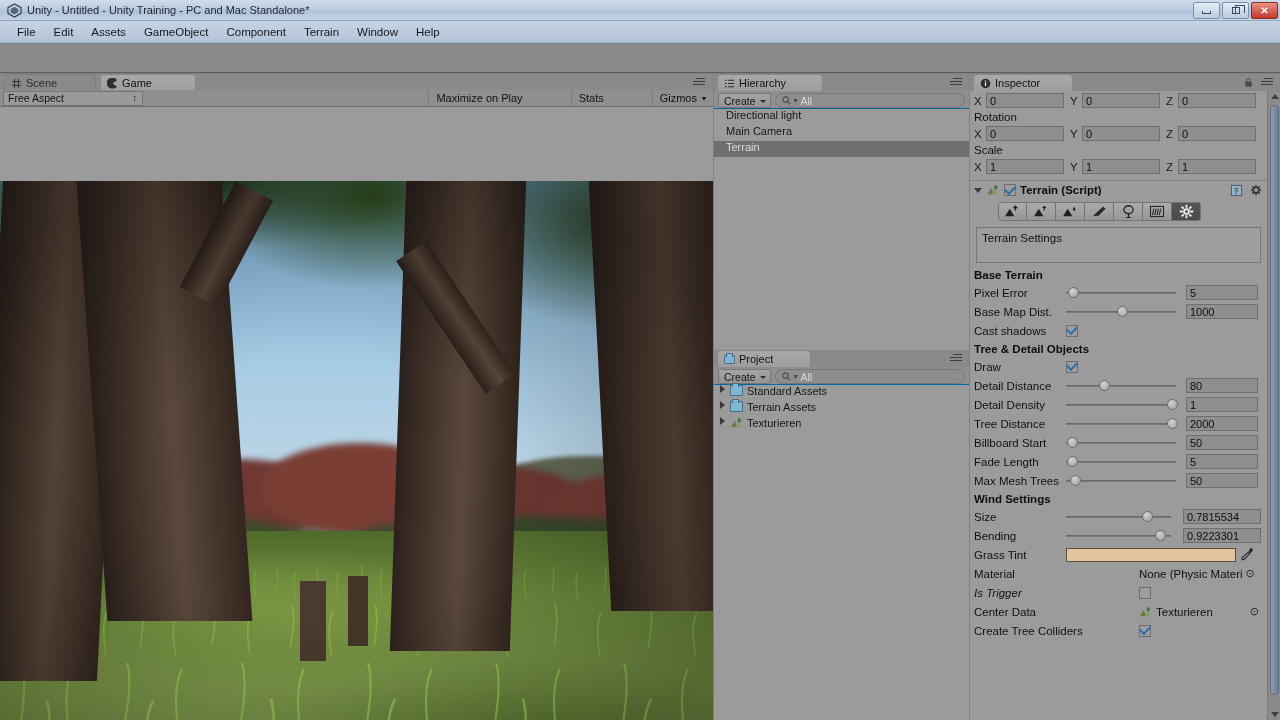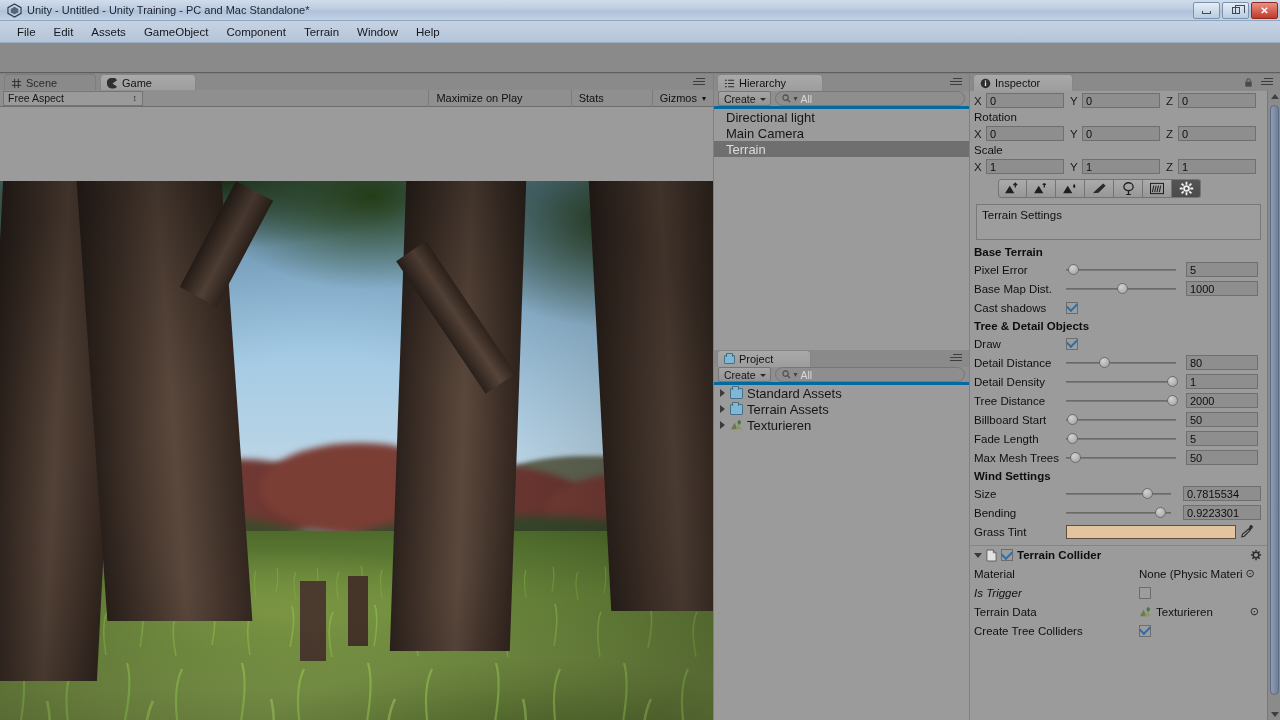--- a/index.html
+++ b/index.html
@@ -101,42 +101,42 @@
   }
   .ptab.inactive { background:#8a8a8a; border-color:#7d7d7d; color:#2b2b2b; }
   .panel-menu { position:absolute; right:4px; top:4px; width:14px; height:10px; }
   .panel-menu i { display:block; height:1px; background:#3d3d3d; margin-bottom:2px; }
   .panel-menu i:first-child { margin-left:3px; width:9px;}
   .panel-menu i:nth-child(2){width:12px;}
   .panel-menu i:nth-child(3){width:12px;}
 
   .subbar {
     height:18px; background:#8f8f8f; display:flex; align-items:flex-end;
-    padding:0 4px; gap:4px; border-bottom:3px solid #0369a1;
+    padding:0 4px; gap:4px; border-bottom:1px solid #0369a1;
   }
   .create-btn {
     height:15px; padding:0 14px 0 5px; position:relative;
     background: linear-gradient(to bottom,#a5a5a5,#949494);
     border:1px solid #757575; border-radius:2px;
     display:flex; align-items:center; font-size:10.5px; color:#161616;
   }
   .create-btn:after{
     content:''; position:absolute; right:4px; top:6px;
     border-left:3px solid transparent;border-right:3px solid transparent;border-top:3px solid #2a2a2a;
   }
   .search-field {
     flex:1; height:15px; background:#8e8e8e; border:1px solid #767676;
     border-radius:8px; display:flex; align-items:center; padding:0 6px; gap:3px;
     font-size:10.5px; color:#d8d8d8;
   }
 
   
   .tree-row {
-    height:16px; display:flex; align-items:center; gap:4px;
-    padding-left:12px; font-size:13px; color:#161616;
+    height:16px; display:flex; align-items:flex-start; gap:4px;
+    padding-left:12px; font-size:11px; color:#161616;
   }
   .tree-row.selected { background:#6f6f6f; color:#dcdcdc; }
   .arrow {
     width:0;height:0; margin-right:1px;
     border-top:4px solid transparent;border-bottom:4px solid transparent;border-left:5px solid #3a3a3a;
   }
   .folder {
     width:13px;height:11px;background:#7fb8d4;border:1px solid #4a6f84;border-radius:1px;
     position:relative; flex:0 0 auto;
   }
@@ -568,20 +568,39 @@
       <div style="padding:1px 4px; font-size:11.5px; color:#101010;">Scale</div>
       <div class="insp-row">
         <span class="axis">X</span>
         <span class="field" style="width:78px;">1</span>
         <span class="axis" style="margin-left:6px;">Y</span>
         <span class="field" style="width:78px;">1</span>
         <span class="axis" style="margin-left:6px;">Z</span>
         <span class="field" style="width:78px;">1</span>
       </div>
 
+      <div class="comp-head" style="margin-top:4px;">
+        <span class="tri"></span>
+        <svg width="14" height="12" viewBox="0 0 14 13">
+          <path d="M1 11 L5 4 L8 11 Z" fill="#6b7a4a"></path>
+          <path d="M6 11 L9 6 L13 11 Z" fill="#8a9a5c"></path>
+          <path d="M9 6 q-2 -4 1 -5 q3 1 1 5" fill="#3f7a3f"></path>
+        </svg>
+        <span class="chk on"></span>
+        <span>Terrain (Script)</span>
+        <span style="flex:1"></span>
+        <svg width="13" height="13" viewBox="0 0 14 14">
+          <rect x="1.5" y="1.5" width="11" height="11" fill="#9ab4c8" stroke="#43576b" stroke-width="1"></rect>
+          <path d="M5 5 h4 M5 7.5 h4 M5 10 h2.5" stroke="#2f4254" stroke-width="1"></path>
+        </svg>
+        <svg width="13" height="13" viewBox="0 0 14 14" style="margin-left:3px;">
+          <circle cx="6.5" cy="6.5" r="3" fill="none" stroke="#2c2c2c" stroke-width="1.6"></circle>
+          <path d="M6.5 1 v2 M6.5 10 v2 M1 6.5 h2 M10 6.5 h2 M2.6 2.6 l1.4 1.4 M9 9 l1.4 1.4 M10.4 2.6 l-1.4 1.4 M4 9 l-1.4 1.4" stroke="#2c2c2c" stroke-width="1.6"></path>
+        </svg>
+      </div>
 
       <div class="terrain-tools">
         <div class="ttool first">
           <svg width="17" height="13" viewBox="0 0 18 14">
             <path d="M1 12 L6 4 L11 12 Z" fill="#1f1f1f"></path>
             <path d="M12 6 v-4 M10 3.5 l2 -2.2 l2 2.2" stroke="#1f1f1f" stroke-width="1.4" fill="none"></path>
           </svg>
         </div>
         <div class="ttool">
           <svg width="17" height="13" viewBox="0 0 18 14">
@@ -719,46 +738,32 @@
       </div>
       <div class="insp-row">
         <span class="insp-label">Grass Tint</span>
         <span id="grass-tint-swatch" style="width: 170px; height: 14px; border: 1px solid rgb(91, 79, 62); background: rgb(227, 196, 158);"></span>
         <svg width="15" height="15" viewBox="0 0 16 16" style="margin-left:4px;">
           <path d="M10.5 1.5 a2 2 0 012.8 2.8 L11 6.6 l-1.6 -1.6 Z" fill="#2b2b2b"></path>
           <path d="M9.2 5.3 L10.7 6.8 L4.6 13 L2 13.6 L2.6 11 Z" fill="none" stroke="#2b2b2b" stroke-width="1.2"></path>
         </svg>
       </div>
 
-      <div class="comp-head" style="margin-top:4px;">
-        <span class="tri"></span>
-        <svg width="11" height="13" viewBox="0 0 12 14">
-          <path d="M1 1 h7 l3 3 v9 h-10 z" fill="#e2e2e2" stroke="#5a5a5a" stroke-width="1"></path>
-          <path d="M8 1 v3 h3" fill="none" stroke="#5a5a5a" stroke-width="1"></path>
-        </svg>
-        <span class="chk on"></span>
-        <span>Terrain Collider</span>
-        <span style="flex:1"></span>
-        <svg width="13" height="13" viewBox="0 0 14 14">
-          <circle cx="6.5" cy="6.5" r="3" fill="none" stroke="#2c2c2c" stroke-width="1.6"></circle>
-          <path d="M6.5 1 v2 M6.5 10 v2 M1 6.5 h2 M10 6.5 h2 M2.6 2.6 l1.4 1.4 M9 9 l1.4 1.4 M10.4 2.6 l-1.4 1.4 M4 9 l-1.4 1.4" stroke="#2c2c2c" stroke-width="1.6"></path>
-        </svg>
-      </div>
 
       <div class="insp-row">
         <span class="insp-label" style="width:165px;">Material</span>
         <span style="font-size:11.5px;color:#101010;">None (Physic Materi</span>
         <span style="margin-left:3px;font-size:11px;color:#222;">⊙</span>
       </div>
       <div class="insp-row">
         <span class="insp-label" style="width:165px;font-style:italic;">Is Trigger</span>
         <span class="chk"></span>
       </div>
       <div class="insp-row">
-        <span class="insp-label" style="width:165px;">Terrain Data</span>
+        <span class="insp-label" style="width:165px;">Center Data</span>
         <svg width="13" height="12" viewBox="0 0 14 13">
           <path d="M1 11 L5 4 L8 11 Z" fill="#6b7a4a"></path>
           <path d="M6 11 L9 6 L13 11 Z" fill="#8a9a5c"></path>
           <path d="M9 6 q-2 -4 1 -5 q3 1 1 5" fill="#3f7a3f"></path>
         </svg>
         <span style="font-size:11.5px;color:#101010;margin-left:4px;">Texturieren</span>
         <span style="flex:1"></span>
         <span style="font-size:11px;color:#222;margin-right:4px;">⊙</span>
       </div>
       <div class="insp-row">

